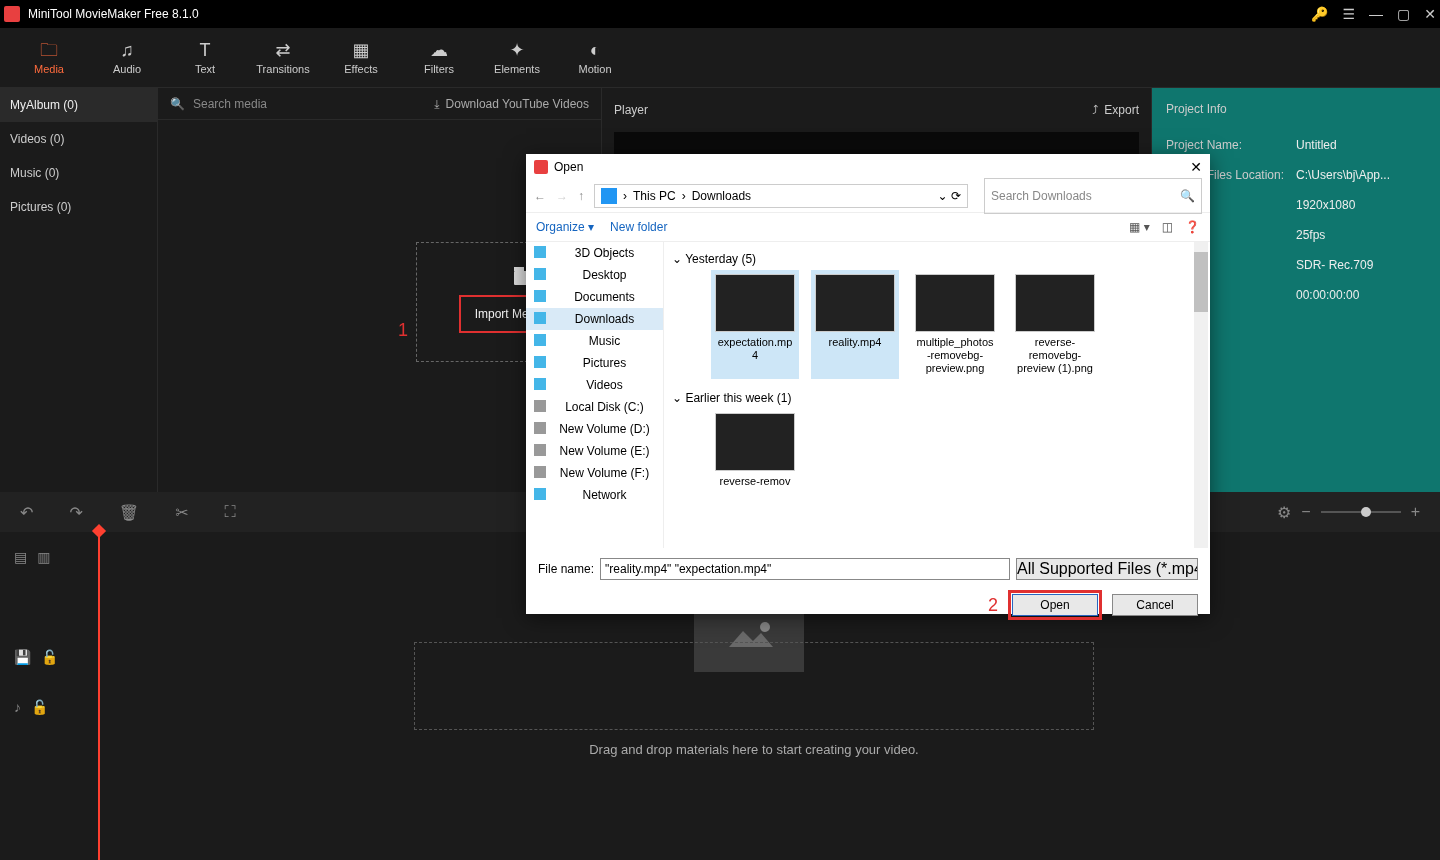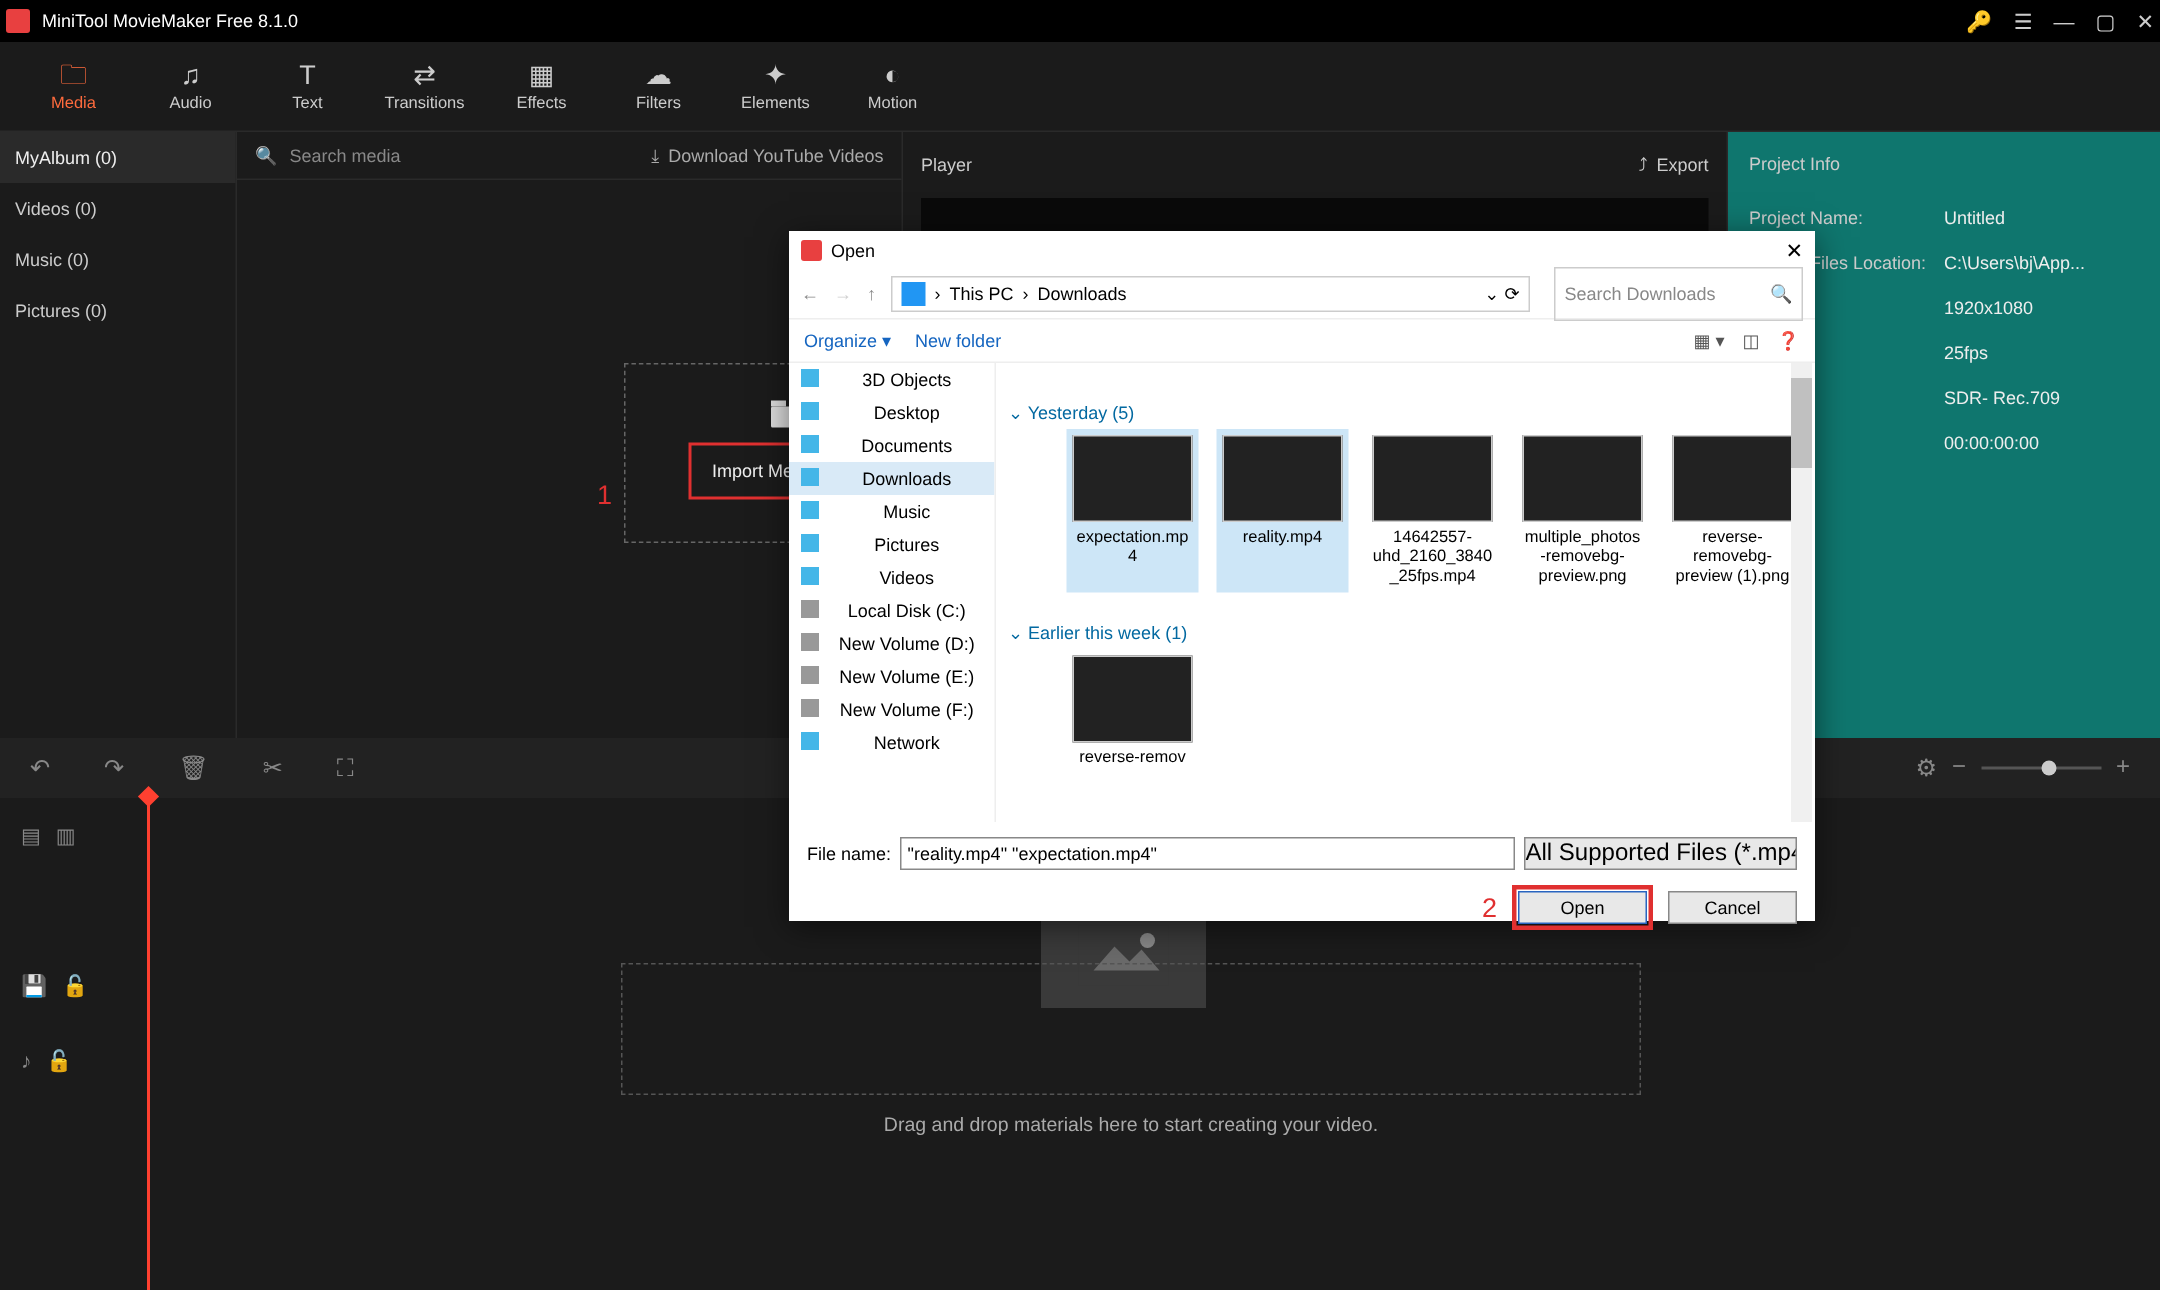--- a/index.html
+++ b/index.html
@@ -66,30 +66,30 @@
 
 
 .filedlg { position: absolute; left: 526px; top: 154px; width: 684px; height: 460px; background: #fff; color: #000; box-shadow: 0 4px 20px rgba(0,0,0,.5); font-size: 12px; }
 .filedlg .titlebar2 { height: 26px; display: flex; align-items: center; padding: 0 8px; }
 .filedlg .titlebar2 .ico2 { width: 14px; height: 14px; background: #e84040; border-radius: 2px; margin-right: 6px; }
 .filedlg .titlebar2 .close { margin-left: auto; cursor: pointer; font-size: 14px; }
 .filedlg .navbar { height: 32px; display: flex; align-items: center; padding: 0 8px; gap: 10px; }
 .filedlg .navbar .navbtn { color: #888; cursor: pointer; }
 .filedlg .crumb { display: flex; align-items: center; gap: 6px; border: 1px solid #ccc; flex: 1; height: 24px; padding: 0 6px; }
 .filedlg .crumb .arrow-ico { width: 16px; height: 16px; background: #2196f3; display: inline-block; }
-.filedlg .search { border: 1px solid #ccc; width: 166px; height: 24px; padding: 17px 6px; color: #888; display: flex; align-items: center; margin-left:6px;}
+.filedlg .search { border: 1px solid #ccc; width: 218px; height: 24px; padding: 17px 6px; color: #888; display: flex; align-items: center; margin-left:6px;}
 .filedlg .toolbar { height: 30px; display: flex; align-items: center; padding: 0 10px; gap: 16px; color: #1565c0; border-top: 1px solid #eee; border-bottom: 1px solid #eee; }
 .filedlg .toolbar .right-tools { margin-left: auto; display: flex; gap: 12px; color: #555; }
 .filedlg .body { display: flex; height: 306px; }
 .filedlg .tree { width: 138px; border-right: 1px solid #eee; overflow: hidden; text-align: center; }
 .filedlg .tree .node { padding: 4px 6px 4px 26px; cursor: pointer; position: relative; white-space: nowrap; overflow: hidden; text-overflow: ellipsis; }
 .filedlg .tree .node.sel { background: #d9eaf7; }
 .filedlg .tree .node .nico { position: absolute; left: 8px; top: 4px; width: 12px; height: 12px; }
 .filedlg .files { flex: 1; overflow: auto; padding: 6px 8px; position: relative; }
-.filedlg .section-lbl { color: #0369a1; padding: 4px 0; display: flex; align-items: center; gap: 4px; margin-top: 16px; }
+.filedlg .section-lbl { color: #000000; padding: 4px 0; display: flex; align-items: center; gap: 4px; }
 .filedlg .filegrid { display: flex; gap: 12px; flex-wrap: wrap; margin-bottom: 8px; margin-left: 39px; }
 .filedlg .fileitem { width: 88px; text-align: center; cursor: pointer; padding: 4px; }
 .filedlg .fileitem.sel { background: #cde6f7; }
 .filedlg .thumb { width: 80px; height: 58px; background: #222; margin: 0 auto 4px; border: 1px solid #ccc; display:flex; align-items:center; justify-content:center; }
 .filedlg .fname { font-size: 11px; line-height: 13px; word-break: break-word; }
 .filedlg .scrollbar { position: absolute; right: 2px; top: 0; width: 14px; height: 100%; background: #f0f0f0; }
 .filedlg .scrollbar .handle { width: 100%; height: 60px; background: #c0c0c0; margin-top: 10px; }
 .filedlg .footer { padding: 10px 12px 0; display: flex; flex-direction: column; gap: 10px; }
 .filedlg .fname-row { display: flex; align-items: center; gap: 6px; }
 .filedlg .fname-row input { flex: 1; border: 1px solid #888; height: 22px; padding: 0 4px; font-size: 12px; }
@@ -335,24 +335,20 @@
           <div class="fileitem sel">
             <div class="thumb g-purple strip"></div>
             <div class="fname">expectation.mp4</div>
           </div>
           <div class="fileitem sel">
             <div class="thumb g-food strip"></div>
             <div class="fname">reality.mp4</div>
           </div>
           <div class="fileitem">
             <div class="thumb g-dark"></div>
-            <div class="fname">14642557-uhd_2160_3840_25fps.mp4</div>
-          </div>
-          <div class="fileitem">
-            <div class="thumb g-dark"></div>
             <div class="fname">multiple_photos-removebg-preview.png</div>
           </div>
           <div class="fileitem">
             <div class="thumb g-dark"></div>
             <div class="fname">reverse-removebg-preview (1).png</div>
           </div>
         </div>
         <div class="section-lbl">⌄ Earlier this week (1)</div>
         <div class="filegrid">
           <div class="fileitem">

